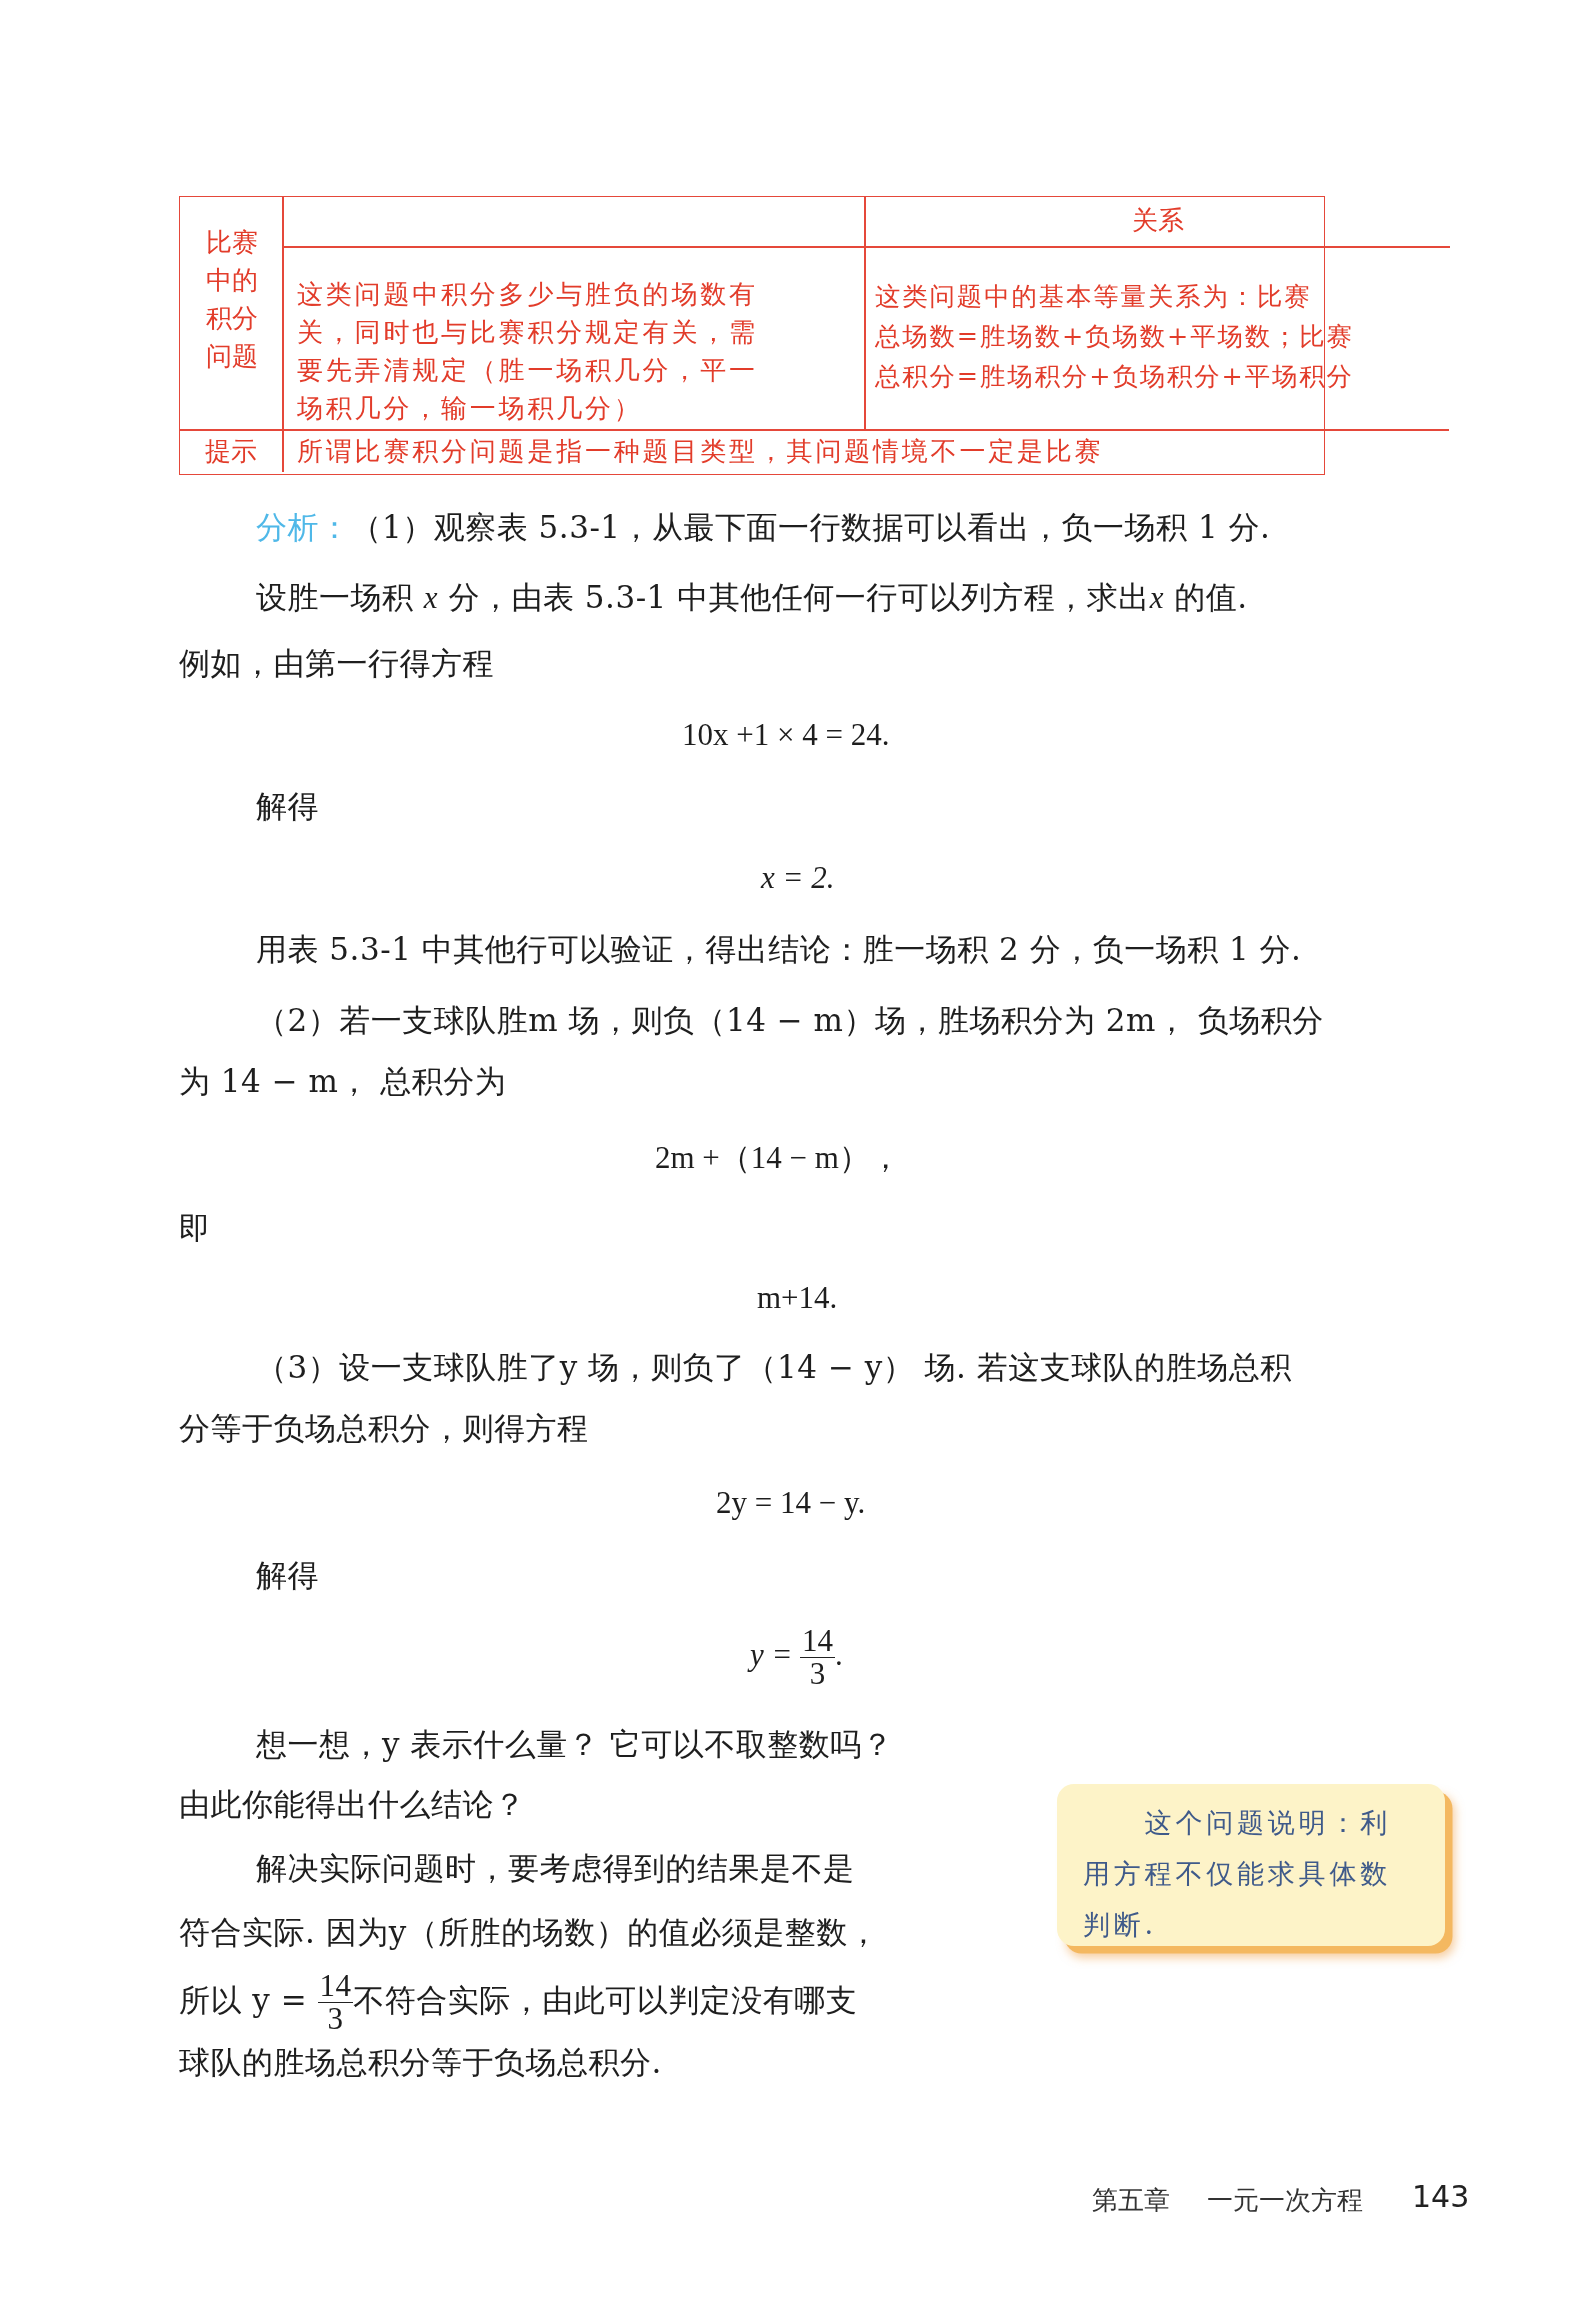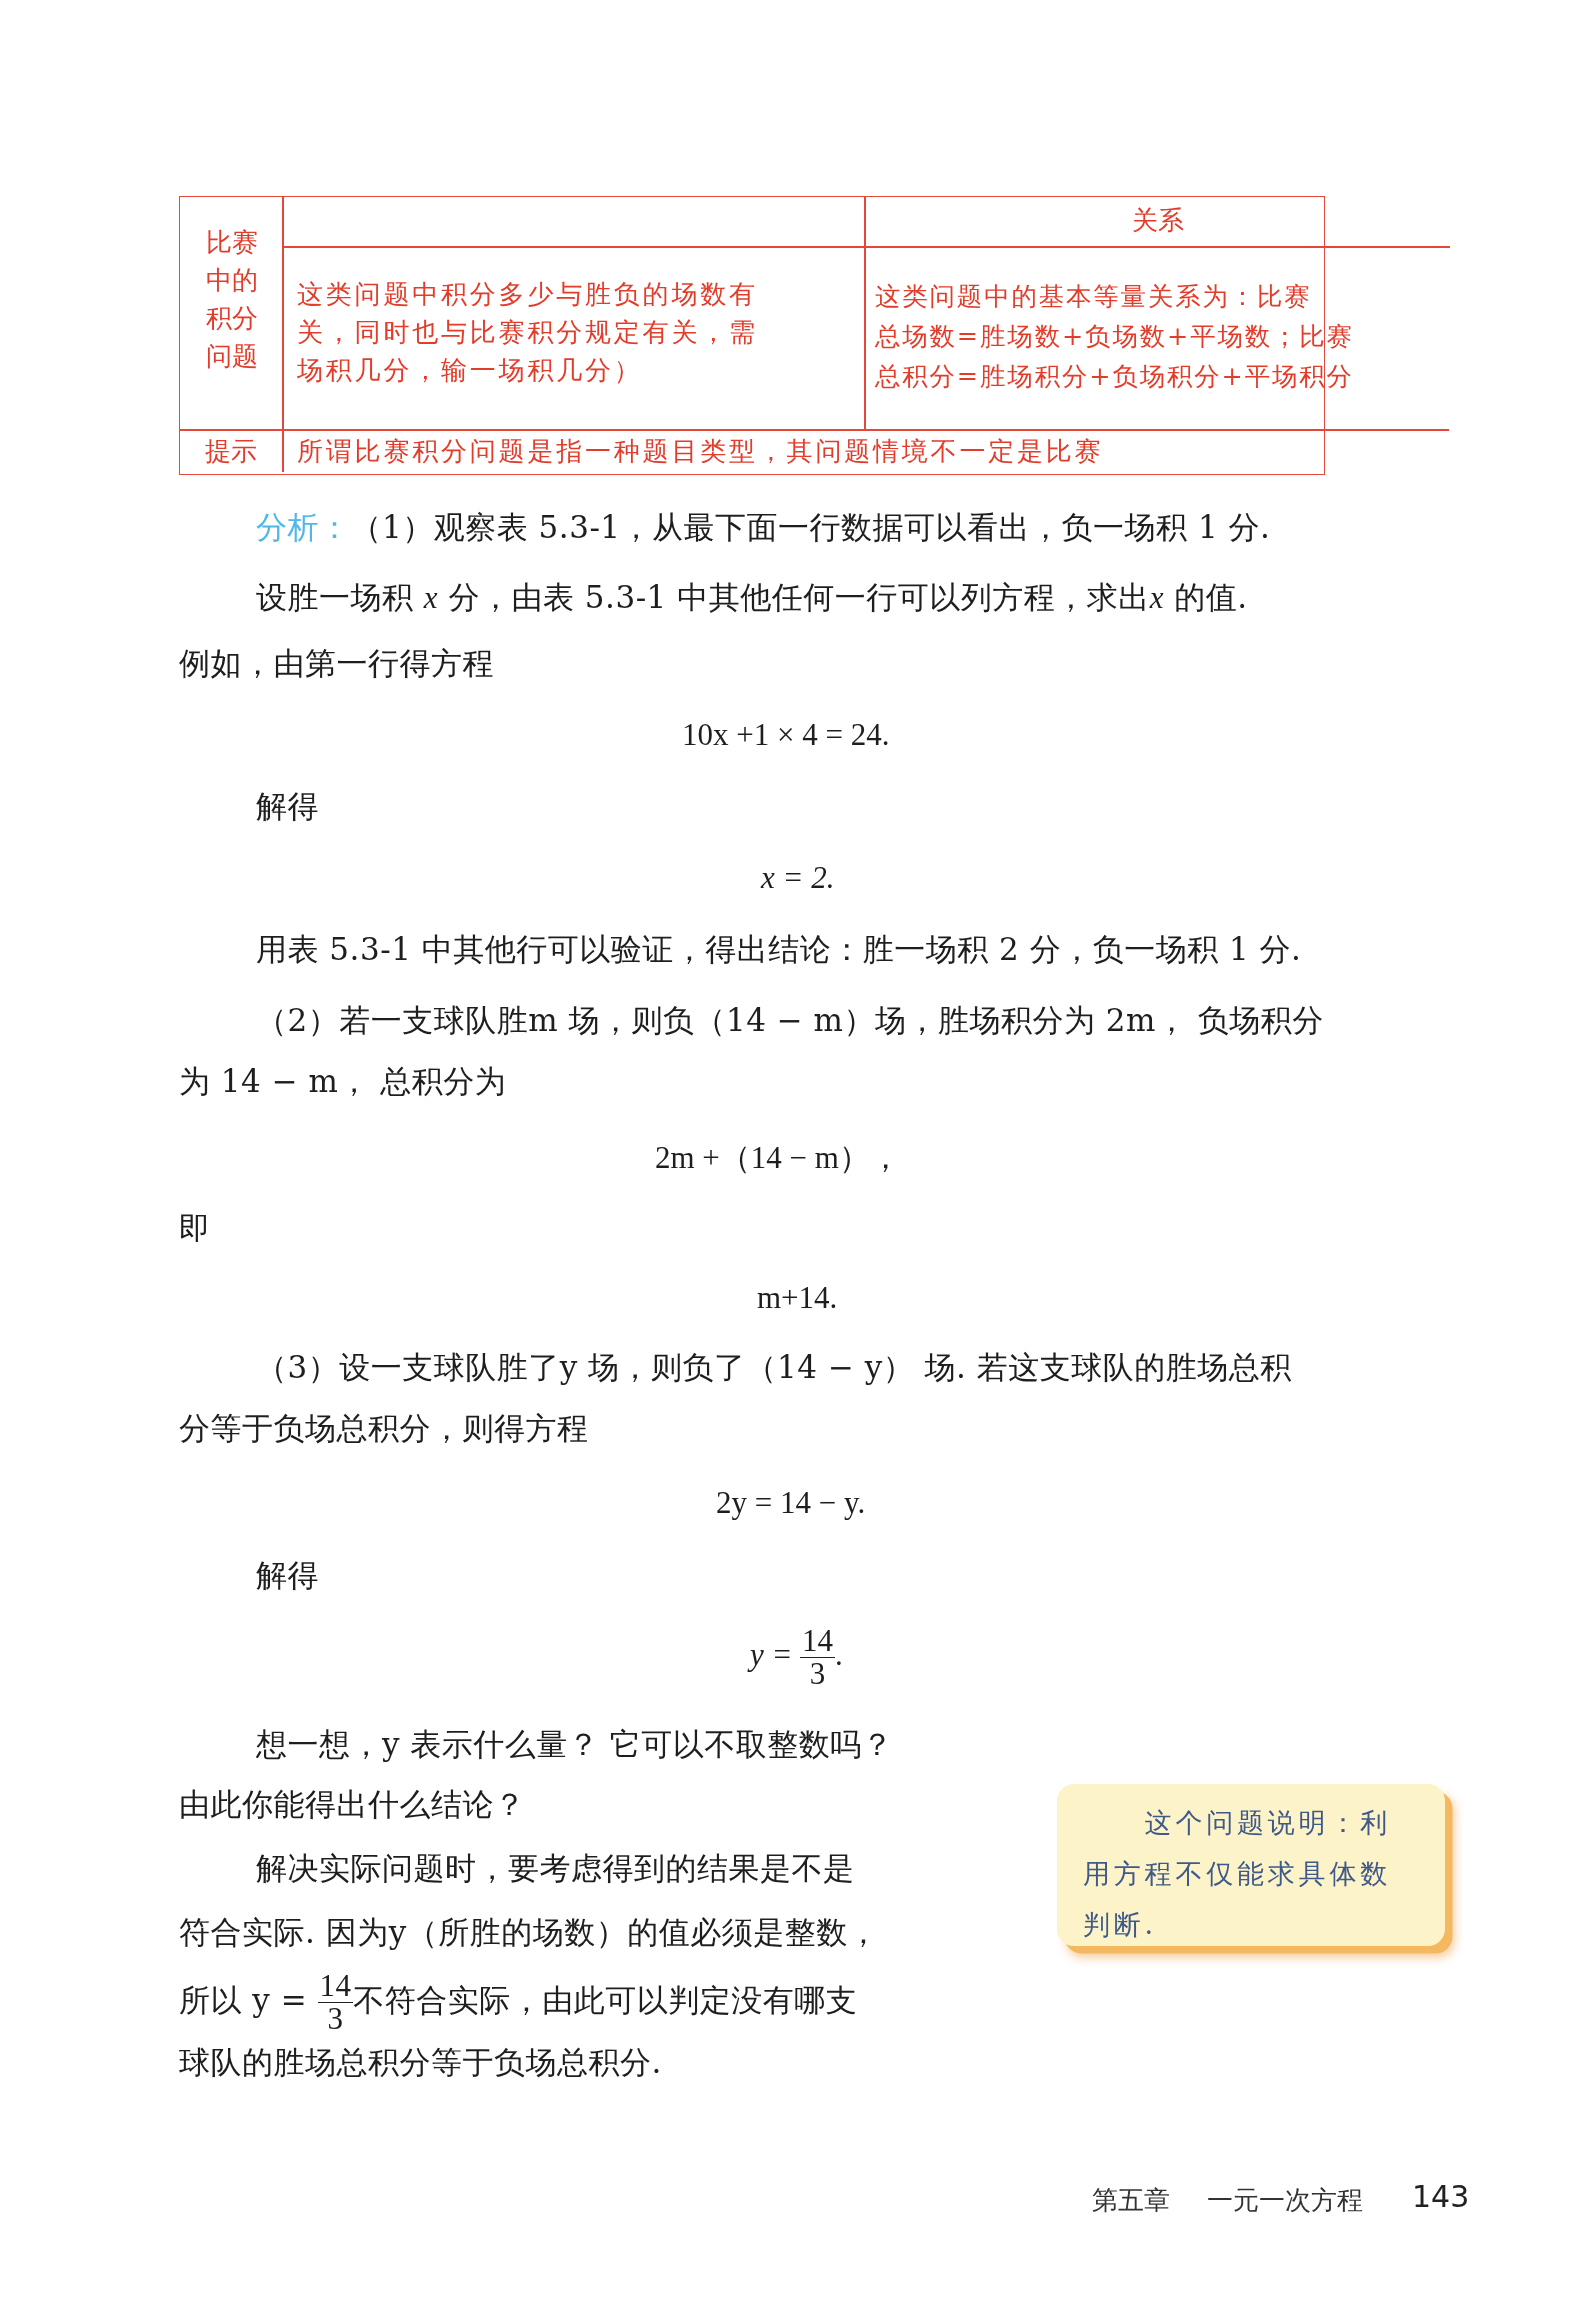--- a/index.html
+++ b/index.html
@@ -51,20 +51,21 @@
     <div>中的</div>
     <div>积分</div>
     <div>问题</div>
   </div>
 
   <div class="cell hdr" style="left:686px; width:584px; top:3.8px;">关系</div>
 
   <div class="cell" style="left:117px; top:56px; width:565px; letter-spacing:2.8px;margin-top:22px;">
     <div>这类问题中积分多少与胜负的场数有</div>
     <div>关，同时也与比赛积分规定有关，需</div>
+    <div>要先弄清规定（胜一场积几分，平一</div>
     <div>场积几分，输一场积几分）</div>
   </div>
 
   <div class="cell" style="left:695px; top:79px; width:574px; letter-spacing:1.9px; font-size:25.4px; line-height:40px;">
     <div>这类问题中的基本等量关系为：比赛</div>
     <div>总场数=胜场数+负场数+平场数；比赛</div>
     <div>总积分=胜场积分+负场积分+平场积分</div>
   </div>
 
   <div class="cell" style="left:0; width:102px; top:235px; text-align:center;">提示</div>

